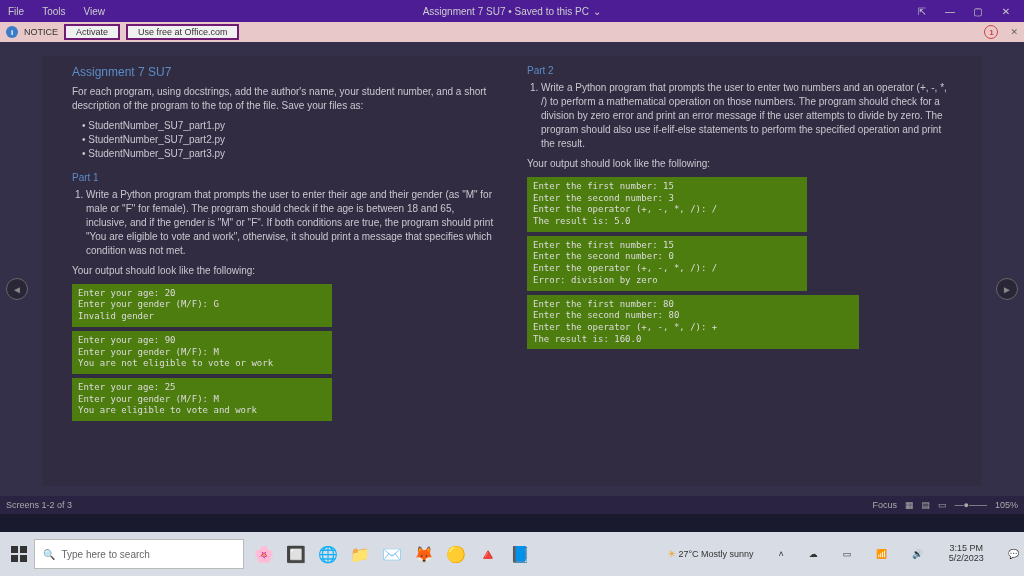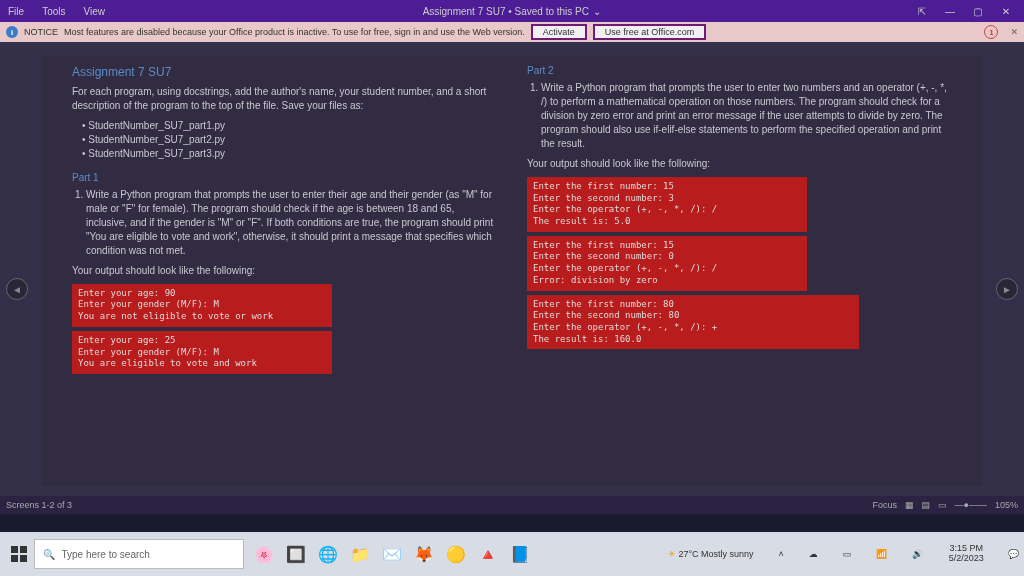--- a/index.html
+++ b/index.html
@@ -16,21 +16,21 @@
 .notice .c1{width:14px;height:14px;border:1.5px solid #c44;border-radius:50%;color:#c44;display:flex;align-items:center;justify-content:center;font-size:8px;font-weight:bold;margin-left:auto}
 .notice .xc{margin-left:6px;cursor:pointer;color:#666}
 .doc{height:472px;background:#34304a;position:relative;display:flex;justify-content:center;padding-top:14px}
 .page{width:940px;height:430px;background:#322c42;display:flex;padding:8px 30px;gap:30px;color:#c8c8d0}
 .col{width:50%;font-size:10px;line-height:1.4}
 .h2{color:#5a8cc8;font-size:12px;margin-bottom:4px}
 .p2{color:#5a8cc8;font-size:10px;margin-bottom:3px}
 .txt{margin-bottom:6px}
 .ul{margin:4px 0 10px 10px}
 .ul div::before{content:"• ";}
-.term{background:#b91c1c;color:#ddd;font-family:"Consolas",monospace;font-size:9px;padding:4px 6px;margin:4px 0;line-height:1.3;width:260px}
+.term{background:#4d7c0f;color:#ddd;font-family:"Consolas",monospace;font-size:9px;padding:4px 6px;margin:4px 0;line-height:1.3;width:260px}
 .nav{position:absolute;top:50%;width:22px;height:22px;border:1px solid #666;border-radius:50%;background:#2a2638;display:flex;align-items:center;justify-content:center;color:#888;cursor:pointer;font-size:10px}
 .navL{left:6px}.navR{right:6px}
 .stat{position:absolute;bottom:0;left:0;right:0;height:18px;background:#2a2442;color:#aaa;font-size:9px;display:flex;align-items:center;padding:0 6px}
 .stat .r{margin-left:auto;display:flex;align-items:center;gap:8px}
 .taskbar{height:44px;background:#d8dce4;display:flex;align-items:center;padding:0 4px;font-size:10px;position:absolute;bottom:0;left:0;right:0}
 .start{width:30px;height:30px;display:flex;align-items:center;justify-content:center;cursor:pointer}
 .search{width:210px;height:30px;background:#fff;border:1px solid #bbb;display:flex;align-items:center;padding:0 8px;gap:6px;color:#666}
 .ticons{display:flex;gap:4px;margin-left:6px}
 .ticons span{width:28px;height:30px;display:flex;align-items:center;justify-content:center;cursor:pointer;font-size:16px}
 .tray{margin-left:auto;display:flex;align-items:center;gap:25px;font-size:9px;color:#333}
@@ -54,21 +54,20 @@
     <span>⇱</span>
     <span>―</span>
     <span>▢</span>
     <span>✕</span>
   </div>
 </div>
 
 <div class="notice">
   <span class="icn">i</span>
   <span>NOTICE</span>
-  <span>Most features are disabled because your Office product is inactive. To use for free, sign in and use the Web version.</span>
   <span class="btn">Activate</span>
   <span class="btn">Use free at Office.com</span>
   <span class="c1">1</span>
   <span class="xc">✕</span>
 </div>
 
 <div class="doc">
   <div class="nav navL">◄</div>
   <div class="nav navR">►</div>
   <div class="page">
@@ -78,20 +77,23 @@
       <div class="ul">
         <div>StudentNumber_SU7_part1.py</div>
         <div>StudentNumber_SU7_part2.py</div>
         <div>StudentNumber_SU7_part3.py</div>
       </div>
       <div class="p2">Part 1</div>
       <ol>
           <li>Write a Python program that prompts the user to enter their age and their gender (as "M" for male or "F" for female). The program should check if the age is between 18 and 65, inclusive, and if the gender is "M" or "F". If both conditions are true, the program should print "You are eligible to vote and work", otherwise, it should print a message that specifies which condition was not met.</li>
         </ol>
       <div class="txt" style="margin-top:6px">Your output should look like the following:</div>
+      <pre class="term">Enter your age: 20
+Enter your gender (M/F): G
+Invalid gender</pre>
       <pre class="term">Enter your age: 90
 Enter your gender (M/F): M
 You are not eligible to vote or work</pre>
       <pre class="term">Enter your age: 25
 Enter your gender (M/F): M
 You are eligible to vote and work</pre>
     </div>
     <div class="col">
       <div class="p2">Part 2</div>
       <ol>

